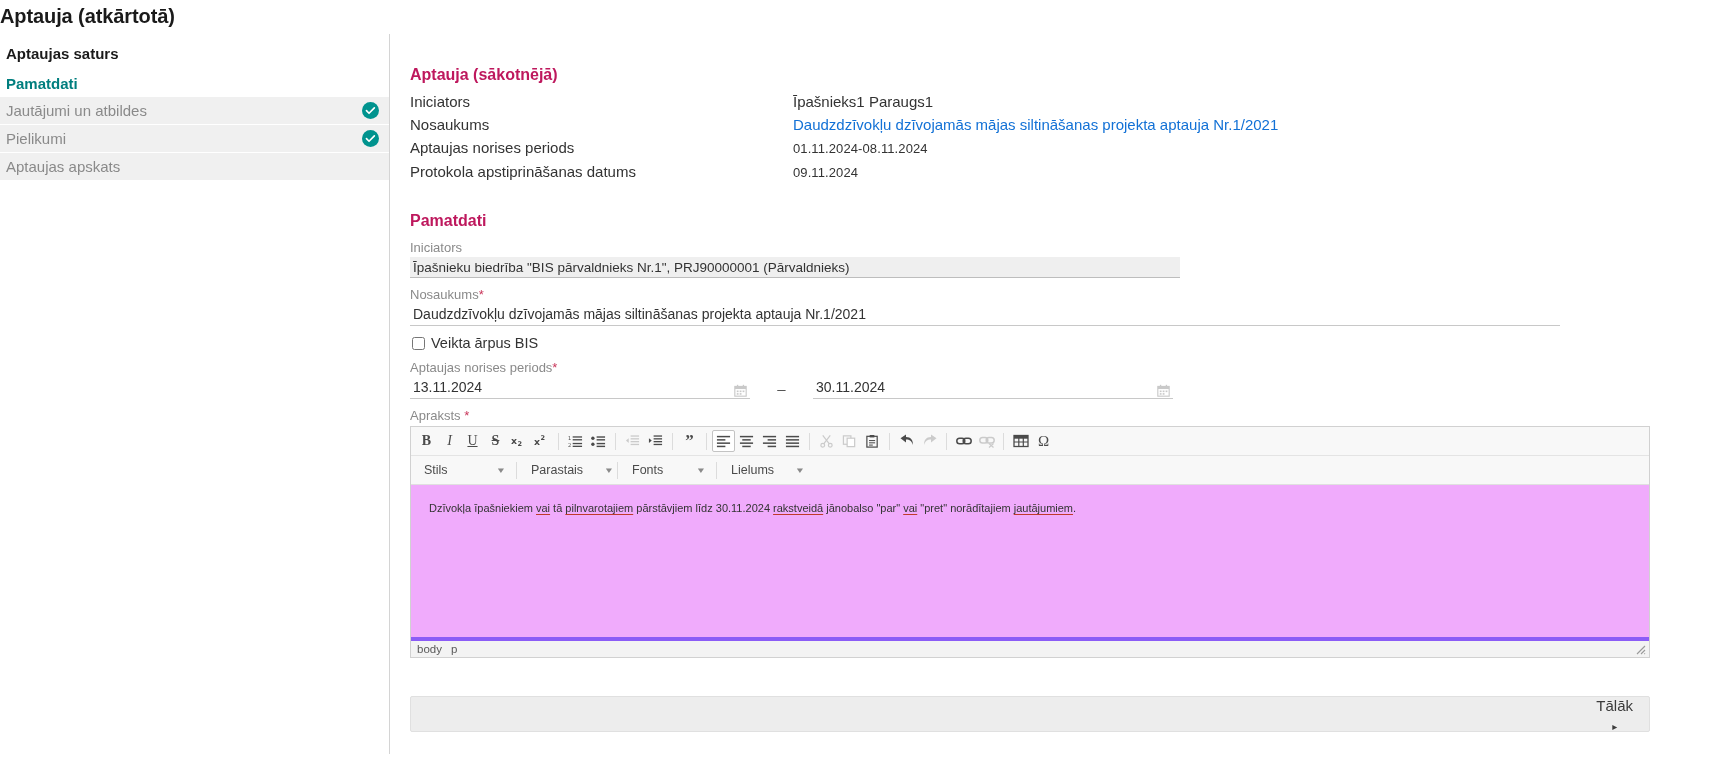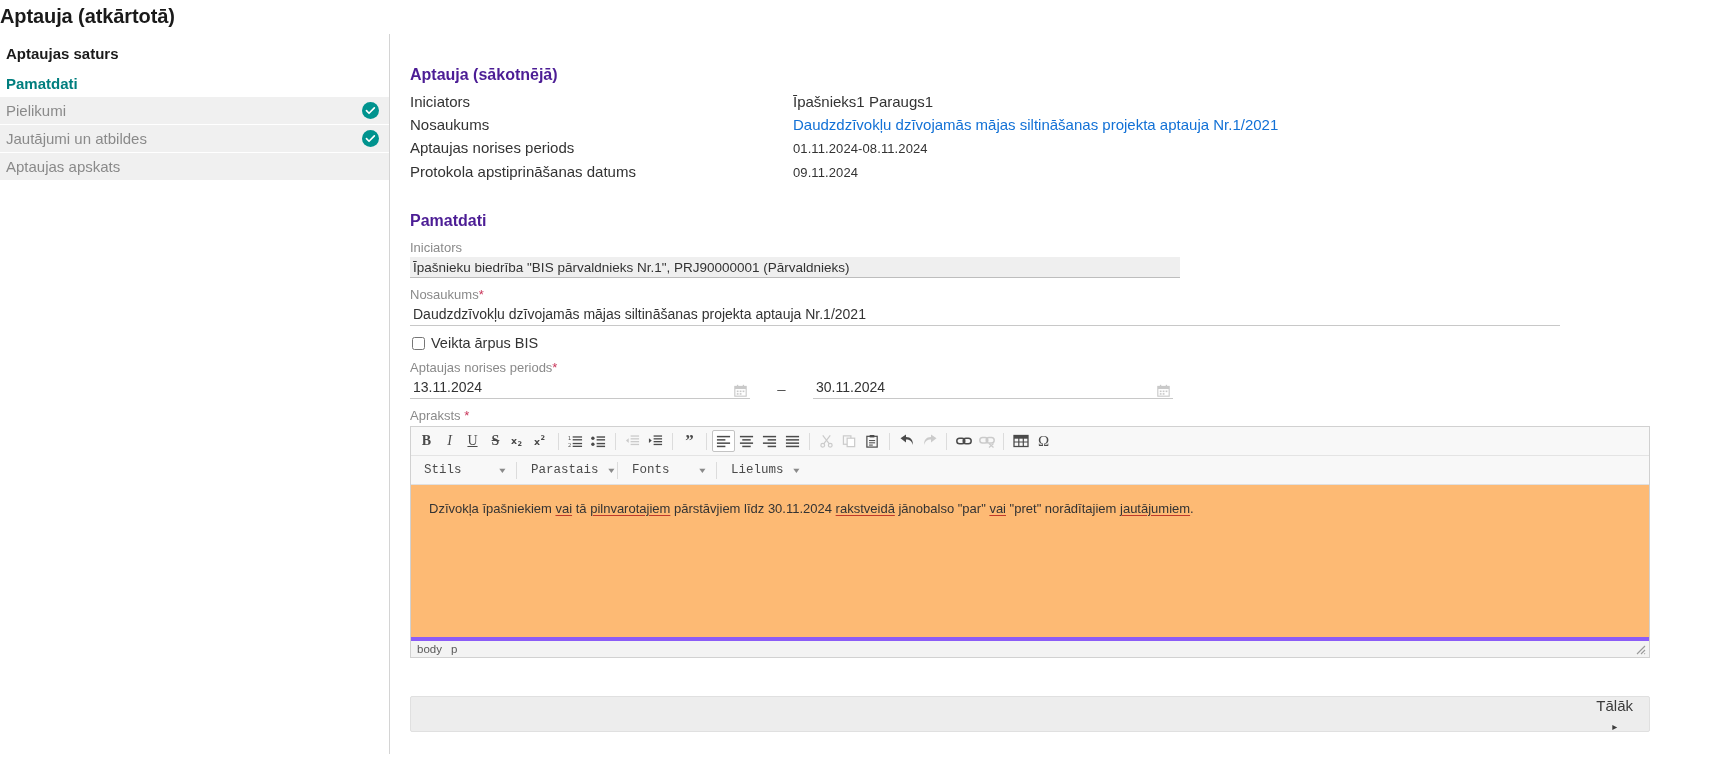--- a/index.html
+++ b/index.html
@@ -81,21 +81,21 @@
 
   
   .content {
     flex: 1 1 auto;
     padding: 10px 20px 0 20px;
     min-width: 0;
   }
   .section-title {
     font-size: 16px;
     font-weight: bold;
-    color: #4c1d95;
+    color: #be185d;
     margin: 0 0 8px 0;
   }
   .section-title.second {
     margin: 30px 0 10px 0;
   }
 
   
   .summary {
     margin: 0;
   }
@@ -283,39 +283,38 @@
     display: inline-flex;
     align-items: center;
     justify-content: space-between;
     height: 22px;
     padding: 0 5px 0 8px;
     font-size: 12.5px;
     color: #4b4b4b;
     cursor: pointer;
     border: 1px solid transparent;
     border-radius: 2px;
-    gap: 10px;
-    font-family: Liberation Mono, monospace;
+    gap: 22px;
   }
   .combo .caret {
     font-size: 8px;
     color: #8a8a8a;
     transform: scaleX(1.3);
   }
   .combo-stils { width: 96px; }
   .combo-parastais { width: 90px; }
   .combo-fonts { width: 88px; }
   .combo-lielums { width: 74px; }
 
   .editor-body {
     height: 152px;
     padding: 14px 18px;
-    font-size: 13px;
+    font-size: 11px;
     color: #333333;
-    background: #fdba74;
+    background: #f0abfc;
     line-height: 19px;
     overflow: hidden;
   }
   .editor-body .sp {
     text-decoration: underline;
     text-decoration-style: solid;
     text-decoration-color: #c0392b;
     text-decoration-thickness: 1px;
     text-underline-offset: 2px;
   }
@@ -378,30 +377,30 @@
 <div class="layout">
 
   <aside class="sidebar">
     <div class="sidebar-heading">Aptaujas saturs</div>
 
     <div class="nav-item plain">
       <span>Pamatdati</span>
     </div>
 
     <div class="nav-item">
-      <span>Pielikumi</span>
+      <span>Jautājumi un atbildes</span>
       <span class="check-badge">
         <svg width="11" height="11" viewBox="0 0 12 12" aria-hidden="true">
           <path d="M1.6 6.2 L4.4 9 L10.2 3.1" fill="none" stroke="#ffffff" stroke-width="1.8" stroke-linecap="round" stroke-linejoin="round"></path>
         </svg>
       </span>
     </div>
 
     <div class="nav-item">
-      <span>Jautājumi un atbildes</span>
+      <span>Pielikumi</span>
       <span class="check-badge">
         <svg width="11" height="11" viewBox="0 0 12 12" aria-hidden="true">
           <path d="M1.6 6.2 L4.4 9 L10.2 3.1" fill="none" stroke="#ffffff" stroke-width="1.8" stroke-linecap="round" stroke-linejoin="round"></path>
         </svg>
       </span>
     </div>
 
     <div class="nav-item">
       <span>Aptaujas apskats</span>
     </div>

